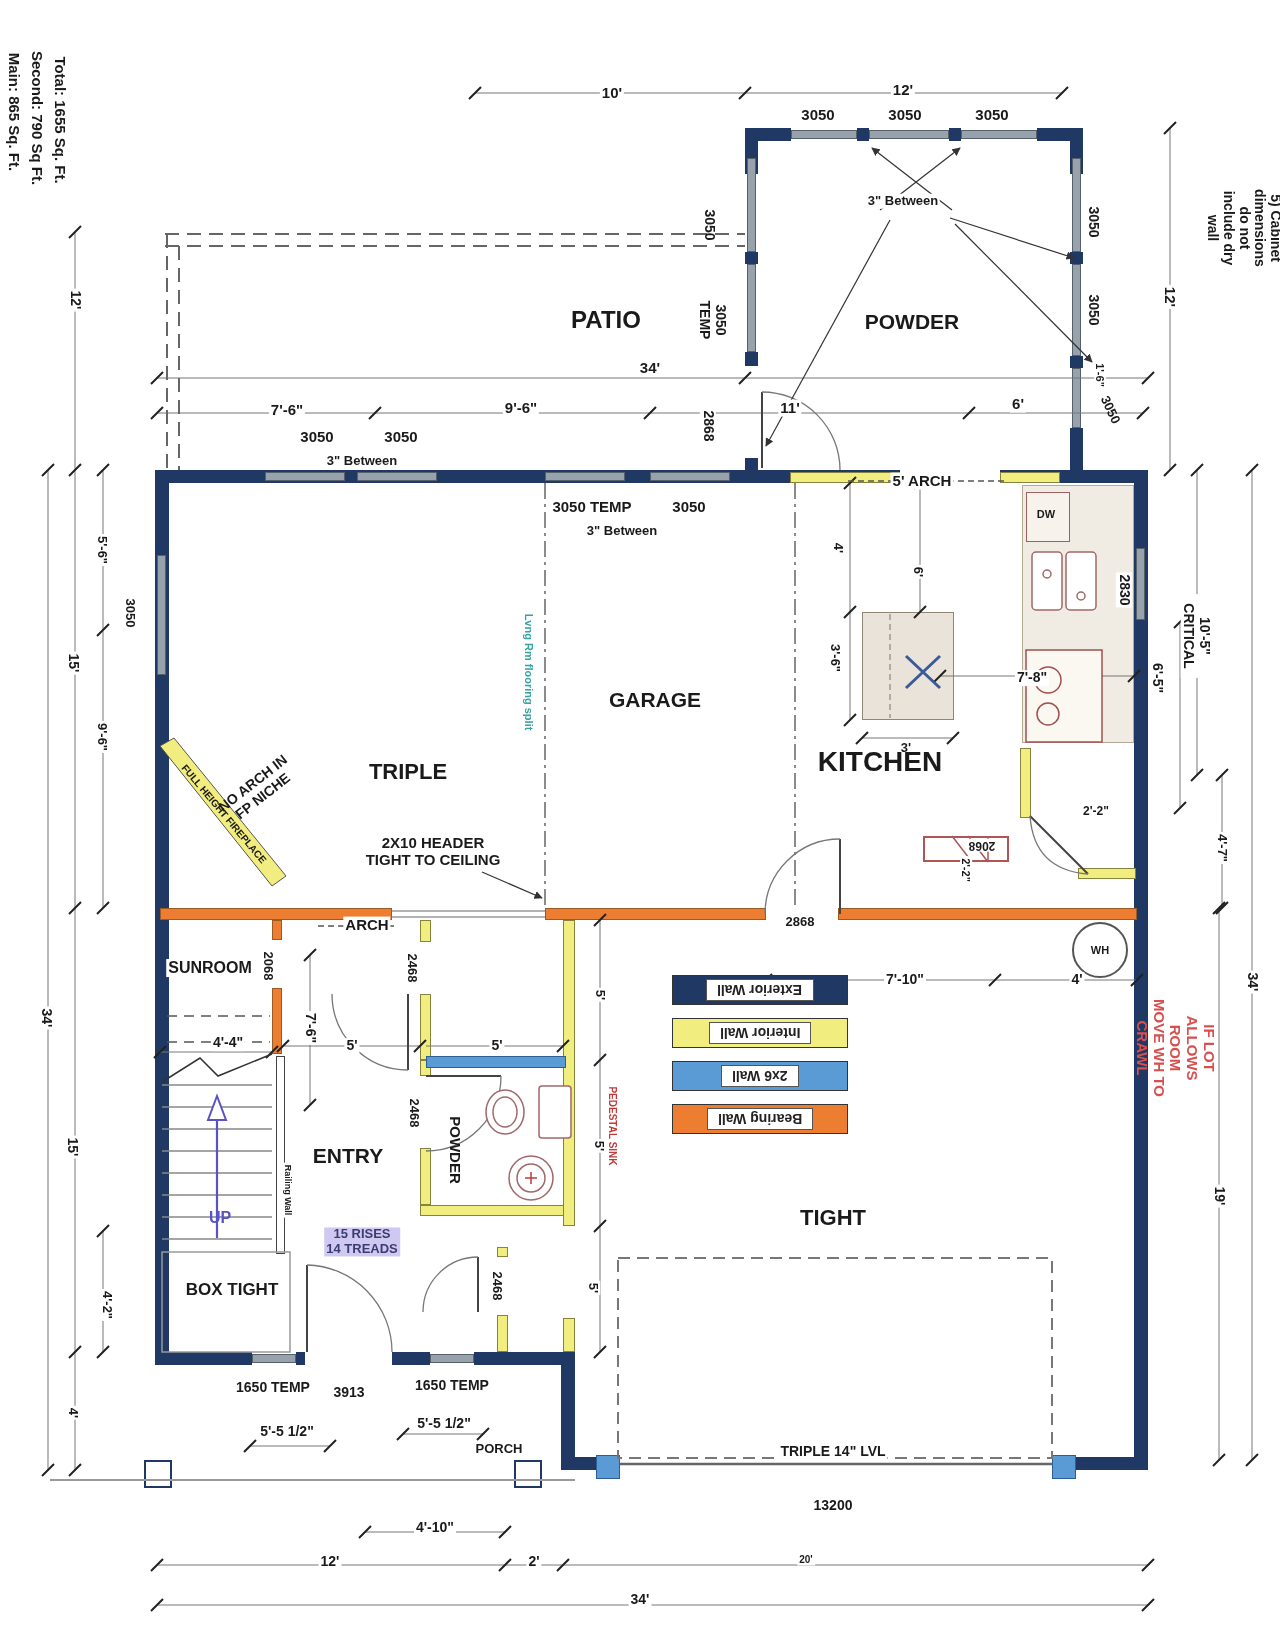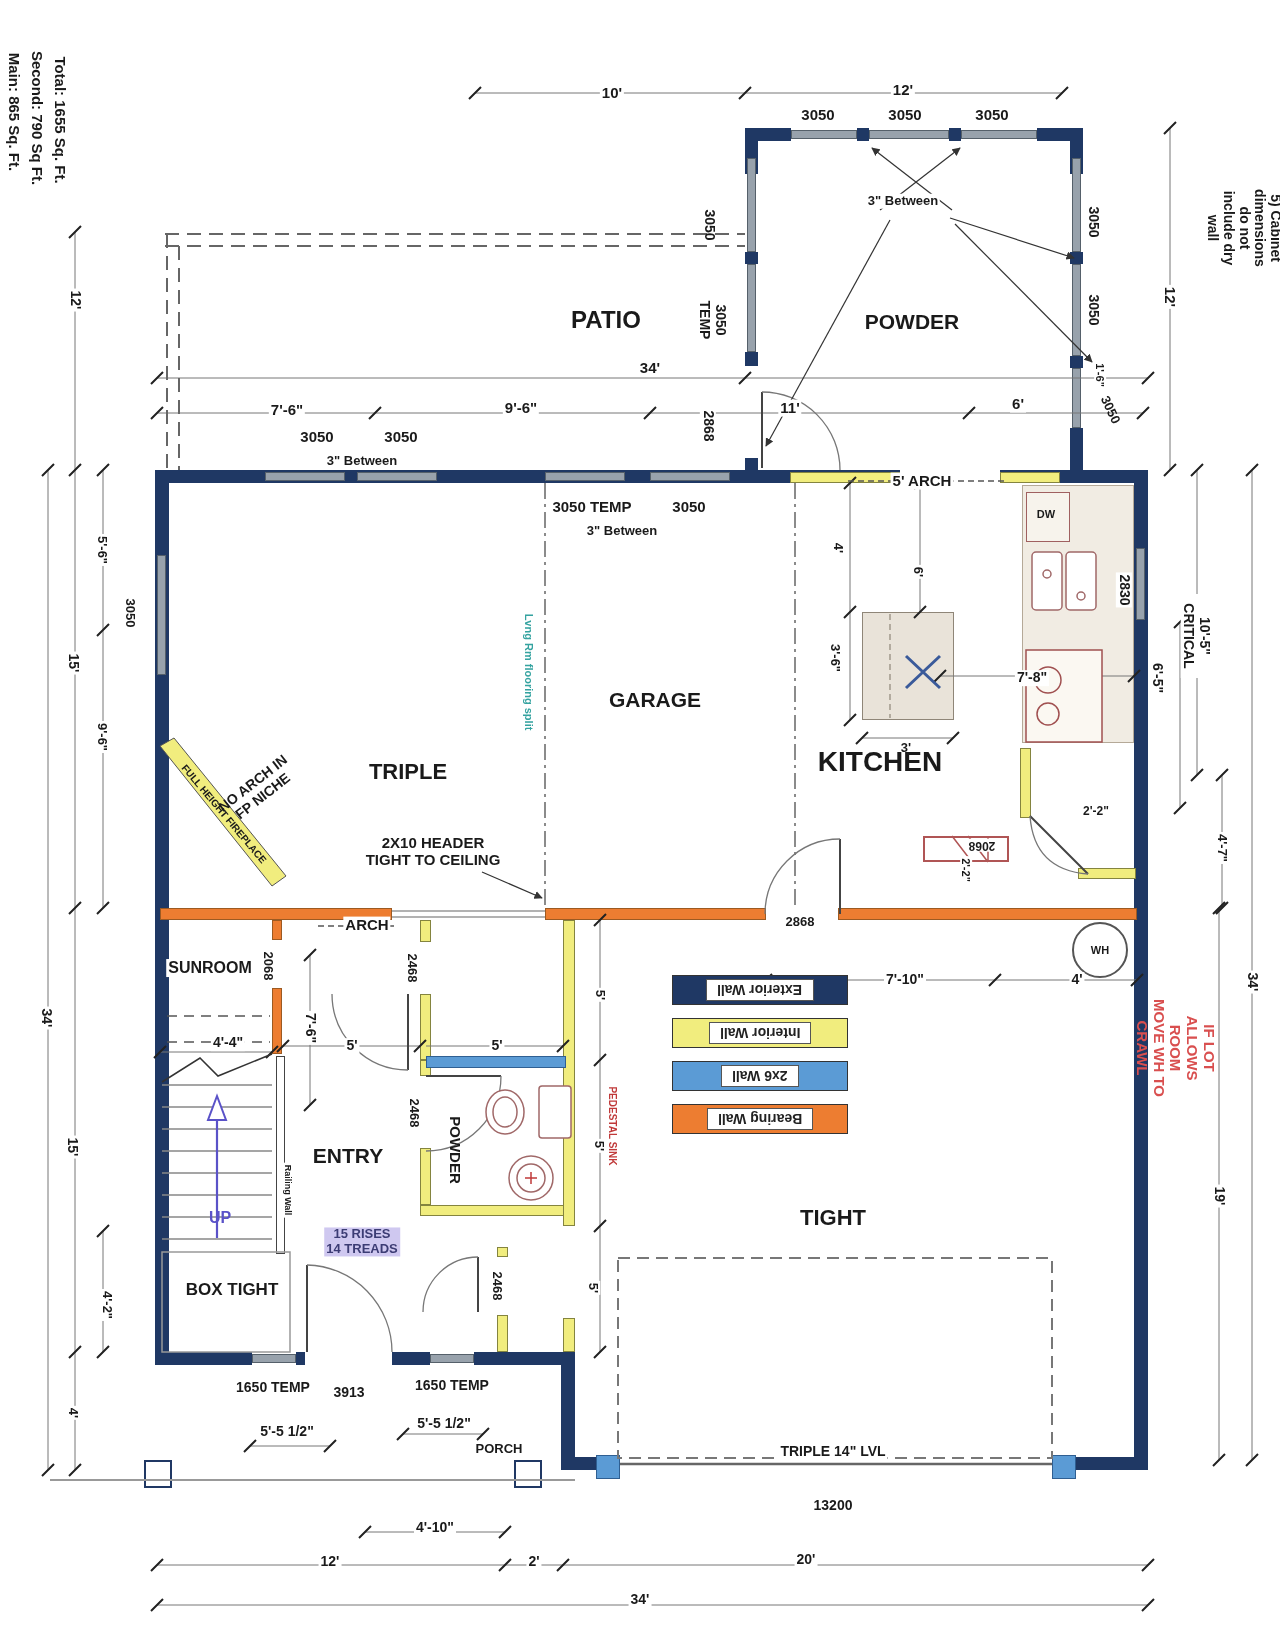--- a/index.html
+++ b/index.html
@@ -323,21 +323,21 @@
       <div class="lbl" style="left: 349px; top: 1393px; font-size: 14px; background: rgb(255, 255, 255); transform: translate(-50%, -50%) rotate(0deg);">3913</div>
       <div class="lbl" style="left: 452px; top: 1386px; font-size: 14px; background: rgb(255, 255, 255); transform: translate(-50%, -50%) rotate(0deg);">1650 TEMP</div>
       <div class="lbl" style="left: 287px; top: 1432px; font-size: 14px; background: rgb(255, 255, 255); transform: translate(-50%, -50%) rotate(0deg);">5'-5 1/2"</div>
       <div class="lbl" style="left: 444px; top: 1424px; font-size: 14px; background: rgb(255, 255, 255); transform: translate(-50%, -50%) rotate(0deg);">5'-5 1/2"</div>
       <div class="lbl" style="left: 499px; top: 1449px; font-size: 13px; background: rgb(255, 255, 255); transform: translate(-50%, -50%) rotate(0deg);">PORCH</div>
       <div class="lbl" style="left: 833px; top: 1452px; font-size: 14px; background: rgb(255, 255, 255); transform: translate(-50%, -50%) rotate(0deg);">TRIPLE 14" LVL</div>
       <div class="lbl" style="left: 833px; top: 1506px; font-size: 14px; transform: translate(-50%, -50%) rotate(0deg);">13200</div>
       <div class="lbl" style="left: 435px; top: 1528px; font-size: 14px; background: rgb(255, 255, 255); transform: translate(-50%, -50%) rotate(0deg);">4'-10"</div>
       <div class="lbl" style="left: 330px; top: 1562px; font-size: 14px; background: rgb(255, 255, 255); transform: translate(-50%, -50%) rotate(0deg);">12'</div>
       <div class="lbl" style="left: 534px; top: 1562px; font-size: 14px; background: rgb(255, 255, 255); transform: translate(-50%, -50%) rotate(0deg);">2'</div>
-      <div class="lbl" style="left: 806px; top: 1560px; font-size: 14px; background: rgb(255, 255, 255); transform: translate(-50%, -50%) rotate(0deg);">20'</div>
+      <div class="lbl" style="left: 806px; top: 1560px; font-size: 10px; background: rgb(255, 255, 255); transform: translate(-50%, -50%) rotate(0deg);">20'</div>
       <div class="lbl" style="left: 640px; top: 1600px; font-size: 14px; background: rgb(255, 255, 255); transform: translate(-50%, -50%) rotate(0deg);">34'</div>
       <div class="lbl" style="left: 1222px; top: 848px; font-size: 13px; background: rgb(255, 255, 255); transform: translate(-50%, -50%) rotate(90deg);">4'-7"</div>
       <div class="lbl" style="left: 1252px; top: 982px; font-size: 14px; background: rgb(255, 255, 255); transform: translate(-50%, -50%) rotate(90deg);">34'</div>
       <div class="lbl" style="left: 1219px; top: 1196px; font-size: 14px; background: rgb(255, 255, 255); transform: translate(-50%, -50%) rotate(90deg);">19'</div>
       <div class="lbl" style="left: 1096px; top: 812px; font-size: 12px; background: rgb(255, 255, 255); transform: translate(-50%, -50%) rotate(0deg);">2'-2"</div>
       <div class="lbl" style="left: 982px; top: 845px; font-size: 12px; background: rgb(255, 255, 255); transform: translate(-50%, -50%) rotate(180deg);">2068</div>
       <div class="lbl" style="left: 966px; top: 870px; font-size: 11px; background: rgb(255, 255, 255); transform: translate(-50%, -50%) rotate(90deg);">2'-2"</div>
       <div class="lbl" style="left: 75px; top: 300px; font-size: 14px; background: rgb(255, 255, 255); transform: translate(-50%, -50%) rotate(90deg);">12'</div>
       <div class="lbl" style="left: 102px; top: 550px; font-size: 13px; background: rgb(255, 255, 255); transform: translate(-50%, -50%) rotate(90deg);">5'-6"</div>
       <div class="lbl" style="left: 130px; top: 613px; font-size: 13px; background: rgb(255, 255, 255); transform: translate(-50%, -50%) rotate(90deg);">3050</div>

